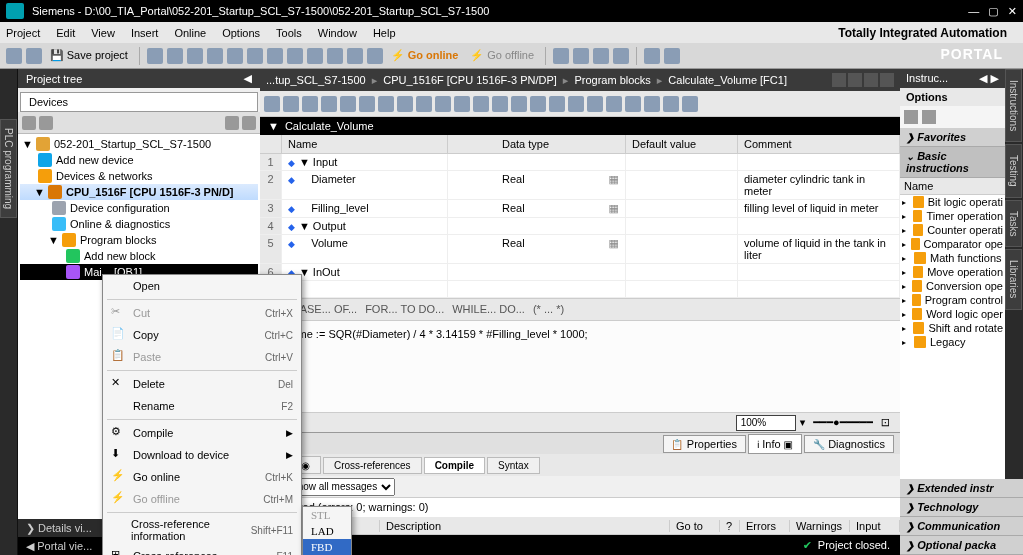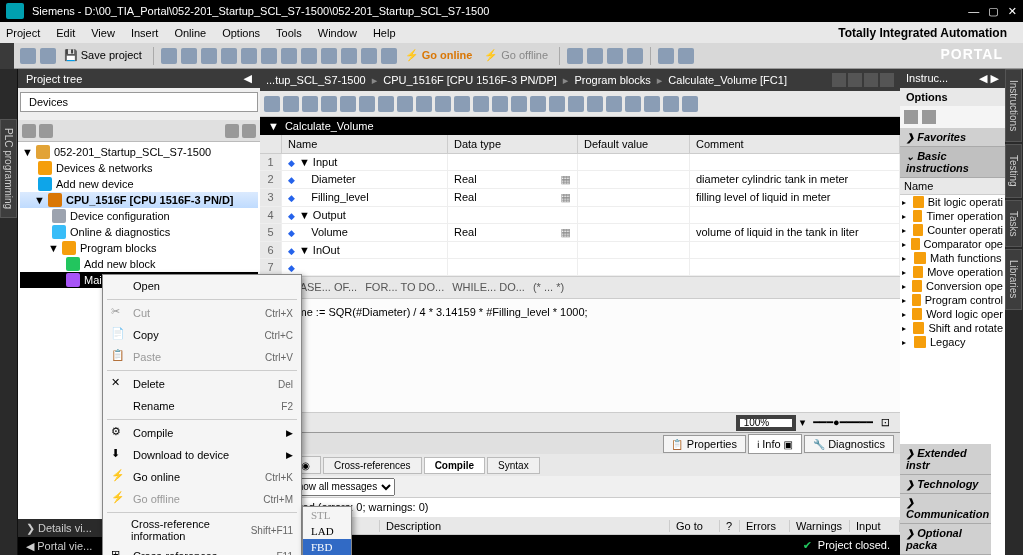--- a/index.html
+++ b/index.html
@@ -5,32 +5,32 @@
 * { margin: 0; padding: 0; box-sizing: border-box; font-family: "Segoe UI", Tahoma, sans-serif; font-size: 11px; }
 body { background: #3a3a3a; width: 1023px; height: 555px; overflow: hidden; user-select: none; }
 .title-bar { background: #000; color: #fff; height: 22px; display: flex; align-items: center; padding: 0 6px; }
 .title-bar .logo { width: 18px; height: 16px; background: #00a0b0; border-radius: 2px; margin-right: 8px; }
 .title-bar .title { flex: 1; font-size: 11px; }
 .title-bar .win-ctrl span { color: #fff; margin-left: 6px; cursor: pointer; font-size: 11px; }
 .menu-bar { background: #e8e8e8; height: 21px; display: flex; align-items: center; padding-left: 6px; }
 .menu-bar span { margin-right: 16px; font-size: 11px; cursor: pointer; }
 .menu-bar .right-label { margin-left: auto; margin-right: 16px; font-weight: bold; font-size: 12px; }
 .portal-label { position: absolute; right: 20px; top: 46px; font-size: 14px; color: #fff; font-weight: bold; letter-spacing: 1px; }
-.toolbar { background: #d8d8d8; height: 26px; display: flex; align-items: center; padding: 0 6px; gap: 4px; border-bottom: 1px solid #999; margin-left: 14px; }
+.toolbar { background: #d8d8d8; height: 26px; display: flex; align-items: center; padding: 0 6px; gap: 4px; border-bottom: 1px solid #999; }
 .toolbar .tb-icon { width: 16px; height: 16px; background: #8a9db5; border-radius: 2px; cursor: pointer; }
 .toolbar .tb-sep { width: 1px; height: 18px; background: #aaa; margin: 0 3px; }
 .toolbar .tb-text { font-size: 11px; margin: 0 4px; cursor: pointer; }
 .toolbar .go-online { color: #d97706; font-weight: bold; }
 .main-layout { display: flex; height: 486px; background: #3a3a3a; }
 .sidebar-left { width: 18px; background: #2a2a2a; border-right: 1px solid #111; }
 .sidebar-tab { writing-mode: vertical-rl; text-orientation: mixed; color: #ccc; font-size: 10px; padding: 8px 2px; background: #3d3d3d; border: 1px solid #555; margin-top: 50px; }
 .project-tree { width: 242px; background: #efefef; display: flex; flex-direction: column; }
 .pt-header { background: #3a3a3a; color: #fff; padding: 3px 8px; font-size: 11px; display: flex; align-items: center; }
 .pt-header .collapse { margin-left: auto; }
-.devices-tab { background: #fff; border: 1px solid #999; margin: 4px 2px 8px 2px; padding: 3px 8px; font-size: 11px; }
+.devices-tab { background: #fff; border: 1px solid #999; margin: 4px 2px 0 2px; padding: 3px 8px; font-size: 11px; }
 .pt-toolbar { background: #e0e0e0; height: 22px; display: flex; align-items: center; padding: 0 4px; gap: 3px; border-bottom: 1px solid #bbb; }
 .pt-toolbar .pt-icon { width: 14px; height: 14px; background: #999; border-radius: 2px; cursor: pointer; }
 .tree { flex: 1; background: #fff; overflow: hidden; font-size: 11px; padding: 2px; position: relative; }
 .tree-row { padding: 1px 2px; display: flex; align-items: center; cursor: pointer; white-space: nowrap; }
 .tree-row.sel { background: #000000; color: #fff; }
 .tree-row.highlighted { background: linear-gradient(#dbeafe,#bfdbfe); }
 .tree-row .exp { width: 10px; display: inline-block; text-align: center; }
 .tree-row .ticon { width: 14px; height: 14px; background: #e2a336; margin: 0 4px; border-radius: 2px; }
 .indent-1 { padding-left: 14px; }
 .indent-2 { padding-left: 28px; }
@@ -42,33 +42,33 @@
 .breadcrumb .right-icons { margin-left: auto; display: flex; gap: 2px; }
 .breadcrumb .right-icons span { width: 14px; height: 14px; background: #555; display: inline-block; }
 .ed-toolbar { background: #e8e8e8; height: 26px; display: flex; align-items: center; padding: 0 4px; gap: 3px; border-bottom: 1px solid #ccc; }
 .ed-toolbar .et-icon { width: 16px; height: 16px; background: #8a9db5; border-radius: 2px; cursor: pointer; }
 .fn-header { background: #000; color: #fff; padding: 3px 8px; font-size: 11px; display: flex; align-items: center; }
 .interface-area { background: #fff; border-bottom: 1px solid #ccc; }
 .if-header { display: flex; background: #e8e8e8; border-bottom: 1px solid #ccc; font-size: 10px; }
 .if-header div { padding: 3px 6px; border-right: 1px solid #ccc; }
 .if-col-num { width: 22px; }
 .if-col-name { width: 166px; }
-.if-col-type { width: 130px; }
+.if-col-type { width: 130px; margin-left: 48px; }
 .if-col-default { width: 112px; }
 .if-col-comment { flex: 1; }
 .if-row { display: flex; border-bottom: 1px solid #eee; font-size: 10px; }
 .if-row div { padding: 2px 6px; border-right: 1px solid #eee; }
 .if-row .rownum { background: #e8e8e8; text-align: center; color: #666; }
 .if-row.section .name-cell { font-weight: normal; }
 .arrow-blue { color: #2563eb; font-size: 9px; margin-right: 4px; }
 .scl-toolbar { background: #e8e8e8; height: 22px; display: flex; align-items: center; padding: 0 6px; gap: 8px; font-size: 9px; color: #555; border-bottom: 1px solid #ccc; }
 .scl-toolbar .snippet { text-align: center; line-height: 1; }
 .code-area { background: #fcfcfc; flex: 1; padding: 6px 10px; font-family: Consolas, monospace; font-size: 12px; }
 .zoom-bar { background: #e8e8e8; height: 20px; display: flex; align-items: center; justify-content: flex-end; padding: 0 10px; font-size: 10px; border-top: 1px solid #ccc; }
-.zoom-bar input[type=text] { width: 60px; font-size: 10px; height: 16px; border: 4px solid #404040; padding: 0 4px; }
+.zoom-bar input[type=text] { width: 60px; font-size: 10px; height: 16px; border: 1px solid #404040; padding: 0 4px; }
 .info-tabs { background: #e0e0e0; height: 22px; display: flex; align-items: center; justify-content: flex-end; padding: 0 6px; gap: 2px; border-top: 1px solid #999; }
 .info-tabs .itab { background: #f5f5f5; border: 1px solid #999; padding: 2px 8px; font-size: 10px; cursor: pointer; }
 .info-tabs .itab.active { background: #fff; }
 .compile-tabs { background: #e8e8e8; height: 22px; display: flex; align-items: center; padding: 0 6px; gap: 2px; }
 .compile-tabs .ctab { background: #f0f0f0; border: 1px solid #bbb; padding: 2px 10px; font-size: 10px; cursor: pointer; }
 .compile-tabs .ctab.active { background: #fff; font-weight: bold; }
 .msg-bar { background: #f0f0f0; height: 22px; display: flex; align-items: center; padding: 0 6px; gap: 6px; font-size: 10px; border-bottom: 1px solid #ccc; }
 .msg-bar select { font-size: 10px; height: 18px; }
 .msg-header { display: flex; background: #e8e8e8; font-size: 10px; border-bottom: 1px solid #ccc; height: 18px; align-items: center; }
 .msg-header div { padding: 0 6px; border-right: 1px solid #ccc; }
@@ -89,21 +89,21 @@
 .context-menu .cm-row { padding: 3px 8px; display: flex; align-items: center; cursor: pointer; }
 .context-menu .cm-row.disabled { color: #999; cursor: default; }
 .context-menu .cm-icon { width: 16px; height: 16px; margin-right: 6px; display: inline-block; }
 .context-menu .cm-shortcut { margin-left: auto; font-size: 10px; color: #666; }
 .context-menu .cm-sep { height: 1px; background: #ccc; margin: 2px 4px; }
 .context-menu .submenu-arrow { margin-left: auto; font-size: 9px; }
 .submenu { position: absolute; left: 302px; top: 506px; width: 50px; background: #f5f5f5; border: 1px solid #888; box-shadow: 2px 2px 6px rgba(0,0,0,0.4); z-index: 101; font-size: 11px; }
 .submenu .sm-row { padding: 2px 8px; cursor: pointer; font-family: Liberation Serif, serif; }
 .submenu .sm-row.disabled { color: #999; }
 .submenu .sm-row.hover { background: #316ac5; color: #fff; }
-.sections-bottom { position: absolute; bottom: 0; width: 91px; }
+.sections-bottom { position: absolute; bottom: 0; width: 123px; }
 </style>
 </head>
 <body>
 
 <div class="title-bar">
   <div class="logo"></div>
   <div class="title">Siemens - D:\00_TIA_Portal\052-201_Startup_SCL_S7-1500\052-201_Startup_SCL_S7-1500</div>
   <div class="win-ctrl">
     <span>—</span>
     <span>▢</span>
@@ -172,26 +172,26 @@
       <div class="pt-icon"></div>
       <div class="pt-icon"></div>
     </div>
     <div class="tree">
       <div class="tree-row">
           <span class="exp">▼</span>
           <span class="ticon"></span>
           <span>052-201_Startup_SCL_S7-1500</span>
         </div>
       <div class="tree-row indent-1">
+          <span class="ticon" style="background:#0ea5e9"></span>
+          <span>Add new device</span>
+        </div>
+      <div class="tree-row indent-1">
           <span class="ticon" style="background:#f59e0b"></span>
           <span>Devices &amp; networks</span>
-        </div>
-      <div class="tree-row indent-1">
-          <span class="ticon" style="background:#0ea5e9"></span>
-          <span>Add new device</span>
         </div>
       <div class="tree-row indent-1 highlighted">
           <span class="exp">▼</span>
           <span class="ticon" style="background:#d97706"></span>
           <b>CPU_1516F [CPU 1516F-3 PN/D]</b>
         </div>
       <div class="tree-row indent-2">
           <span class="ticon" style="background:#9ca3af"></span>
           <span>Device configuration</span>
         </div>

